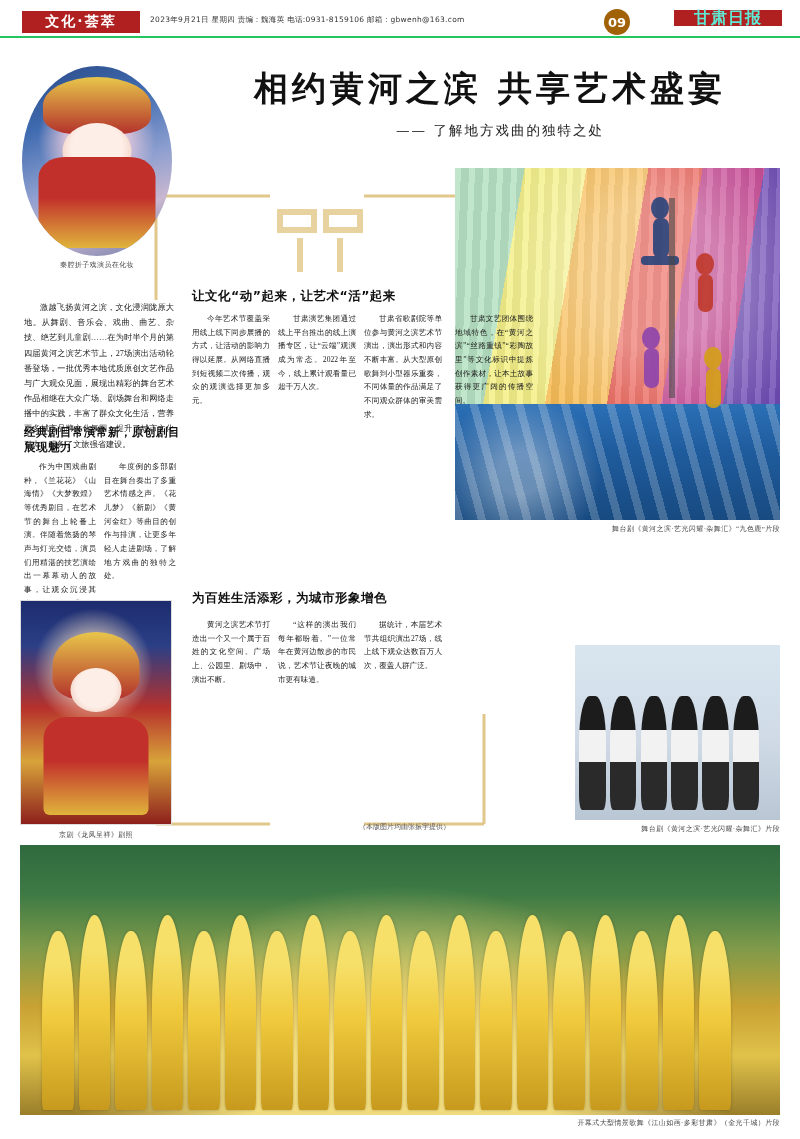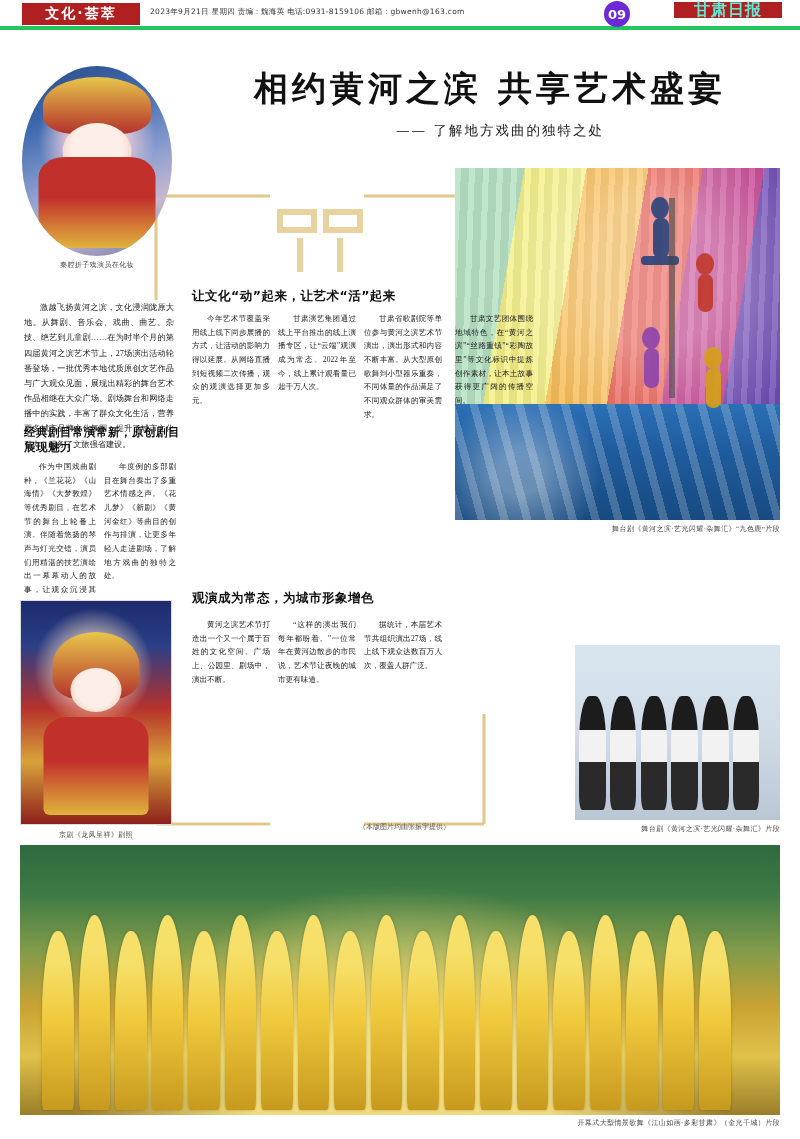--- a/index.html
+++ b/index.html
@@ -8,39 +8,39 @@
     width:800px; height:1139px;
     background:#fff;
     font-family:"Liberation Serif", serif;
     color:#1a1a1a;
     overflow:hidden;
   }
   .page { position:relative; width:800px; height:1139px; background:#fff; }
 
   
   .masthead {
-    position:absolute; left:0; top:0; width:800px; height:30px;
-    border-bottom:4px solid #22c55e;
+    position:absolute; left:0; top:8px; width:800px; height:30px;
+    border-bottom:2px solid #22c55e;
   }
   .mast-badge {
     position:absolute; left:22px; top:3px; width:118px; height:22px;
     background:#b02020; color:#fff;
     font-family:"DejaVu Sans", sans-serif;
     font-size:14px; font-weight:bold; letter-spacing:2px;
     display:flex; align-items:center; justify-content:center;
   }
   .mast-meta {
     position:absolute; left:150px; top:7px;
     font-size:7.5px; color:#333; letter-spacing:.3px;
     font-family:"DejaVu Sans", sans-serif;
     white-space:nowrap;
   }
   .page-num {
     position:absolute; left:604px; top:1px; width:26px; height:26px;
-    border-radius:50%; background:#6d28d9; color:#fff;
+    border-radius:50%; background:#a16207; color:#fff;
     font-family:"DejaVu Sans", sans-serif; font-size:13px; font-weight:bold;
     display:flex; align-items:center; justify-content:center;text-align:center;
   }
   .mast-logo {
     position:absolute; right:18px; top:2px; width:108px; height:16px;
     background:#b02020; color:#5eead4; display:flex; align-items:center; justify-content:center;
     font-family:"DejaVu Sans", sans-serif; font-size:16px; font-weight:bold; letter-spacing:1px;
   }
 
   
@@ -299,21 +299,21 @@
         <rect x="251" y="200" width="15" height="40" rx="7"></rect>
       </g>
       <rect x="214" y="30" width="6" height="200" fill="#4a4a4a" opacity=".6"></rect>
     </svg>
   </div>
   <div class="cap-small cap-3">舞台剧《黄河之滨·艺光闪耀·杂舞汇》“九色鹿”片段</div>
 
   <div class="bodytext" style="position:absolute; left:455px; top:312px; width:78px;">甘肃文艺团体围绕地域特色，在“黄河之滨”“丝路重镇”“彩陶故里”等文化标识中提炼创作素材，让本土故事获得更广阔的传播空间。</div>
   <div class="bodytext" style="position:absolute; left:541px; top:312px; width:0; overflow:hidden;">本届艺术节还通过“艺术普及”活动走进社区、校园、乡村，让艺术真正贴近百姓生活。组织的惠民演出场次大幅增加，观众覆盖面进一步拓展。</div>
 
-  <div class="sec-title sec-title-3">观演成为常态，为城市形象增色</div>
+  <div class="sec-title sec-title-3">为百姓生活添彩，为城市形象增色</div>
   <div class="bodytext col-g">“这样的演出我们每年都盼着。”一位常年在黄河边散步的市民说，艺术节让夜晚的城市更有味道。</div>
   <div class="bodytext col-f">黄河之滨艺术节打造出一个又一个属于百姓的文化空间。广场上、公园里、剧场中，演出不断。</div>
   <div class="bodytext col-h">据统计，本届艺术节共组织演出27场，线上线下观众达数百万人次，覆盖人群广泛。</div>
   <div class="src-note" style="position:absolute; left:300px; top:818px; width:150px;">（本版图片均由张振宇提供）</div>
 
   <div class="photo-dance">
     <div class="art dance-bg"></div>
     <div class="dance-figs">
       <i style="left:2%"></i>
         <i style="left:17%"></i>

